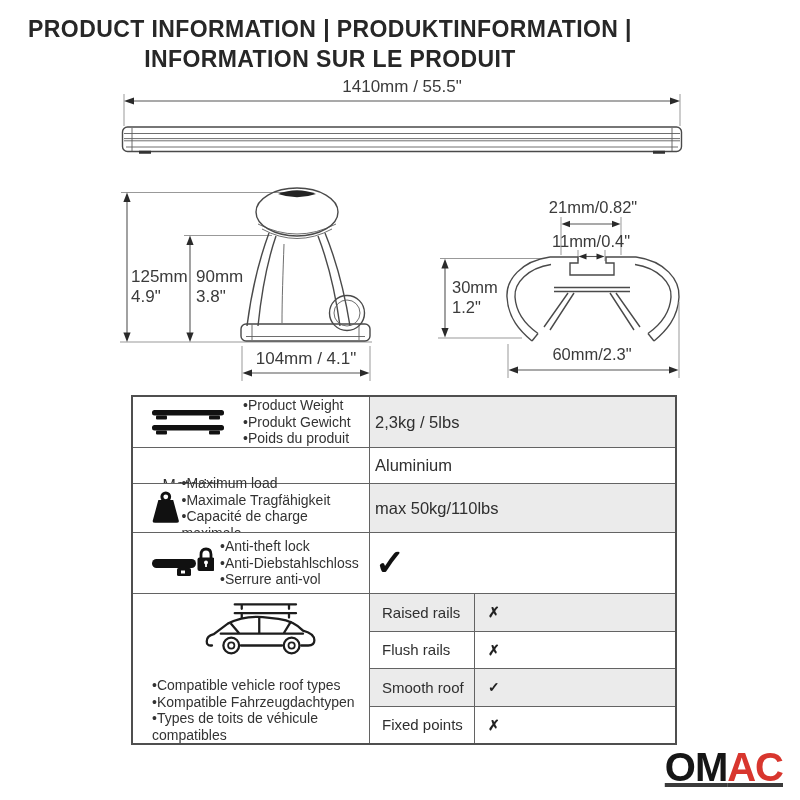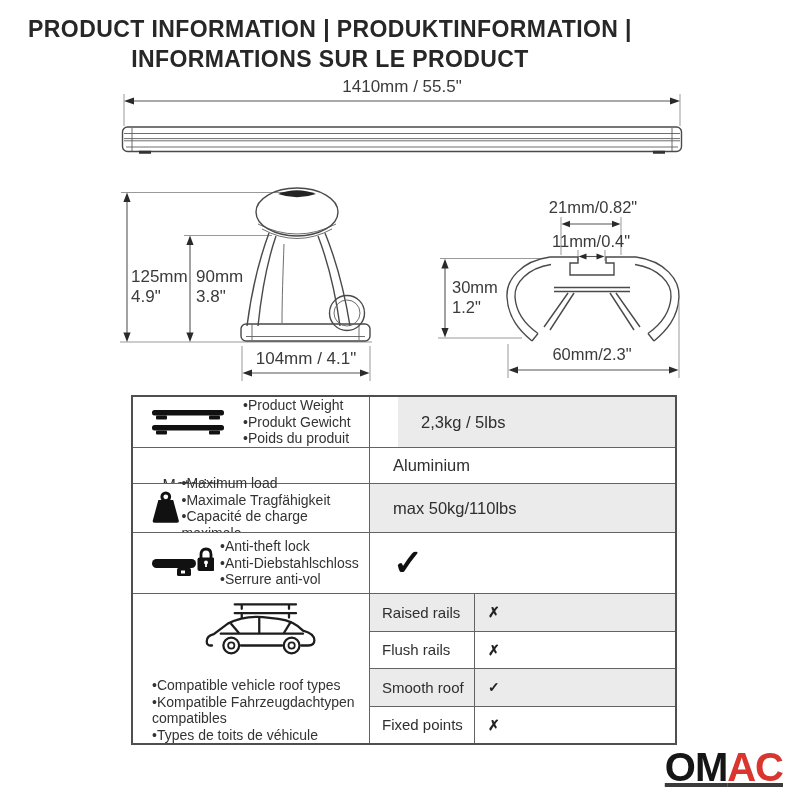--- a/index.html
+++ b/index.html
@@ -18,25 +18,25 @@
   .extline{stroke:#999;stroke-width:1;fill:none;}
   .ah{fill:#2a2a2a;stroke:none;}
   
   .spec-table{position:absolute;left:131px;top:395px;width:546px;height:350px;
               box-sizing:border-box;border:2px solid #4f4f4f;display:flex;flex-direction:column;
               background:#fff;}
   .trow{display:flex;box-sizing:border-box;border-top:1.5px solid #636363;}
   .trow:first-child{border-top:none;}
   .lcell{width:237px;box-sizing:border-box;border-right:1.5px solid #636363;
          display:flex;align-items:center;background:#fff;}
-  .vcell{flex:1;display:flex;align-items:center;padding-left:23px;font-size:16.5px;color:#2f2f2f;}
+  .vcell{flex:1;display:flex;align-items:center;padding-left:5px;font-size:16.5px;color:#2f2f2f;}
   .gray{background:#ebebeb;}
   .labels{font-size:14px;line-height:16.5px;color:#333;}
   .labels.big{font-size:16px;margin-top:41px;}
-  .r1{height:50px;gap:28px;} .r2{height:36px;} .r3{height:49px;} .r4{height:61px;} .r5{flex:1;}
+  .r1{height:50px;} .r2{height:36px;} .r3{height:49px;} .r4{height:61px;} .r5{flex:1;}
   .r5 .lcell{flex-direction:column;align-items:flex-start;justify-content:space-between;}
   .subtable{flex:1;display:flex;flex-direction:column;}
   .srow{flex:1;display:flex;box-sizing:border-box;border-top:1.5px solid #636363;}
   .srow:first-child{border-top:none;}
   .slabel{width:105px;box-sizing:border-box;border-right:1.5px solid #636363;
           display:flex;align-items:center;padding-left:12px;font-size:15px;color:#2f2f2f;}
   .sval{flex:1;display:flex;align-items:center;padding-left:13px;font-size:14px;
         font-weight:bold;color:#222;}
   .bigcheck{font-size:36px;font-weight:bold;color:#101010;line-height:1;}
   
@@ -44,21 +44,21 @@
         letter-spacing:-1px;line-height:36px;text-decoration:underline;}
   .logo .blk{color:#161616;} .logo .red{color:#d8362e;}
 </style>
 </head>
 <body>
 
 <div id="stage">
 
   <div class="title">
     <div>PRODUCT INFORMATION | PRODUKTINFORMATION |</div>
-    <div>INFORMATIONS SUR LE PRODUCT</div>
+    <div>INFORMATION SUR LE PRODUIT</div>
   </div>
 
   <svg class="diagram" viewBox="0 0 800 800">
 
     <g>
       <text x="402" y="92" text-anchor="middle">1410mm / 55.5"</text>
       <path class="extline" d="M124,94 V126 M680,94 V126"></path>
       <path class="dimline" d="M130,101 H674"></path>
       <polygon class="ah" points="124,101 134,97.4 134,104.6"></polygon>
       <polygon class="ah" points="680,101 670,97.4 670,104.6"></polygon>
@@ -219,22 +219,22 @@
             <path d="M32,27.5 L41,38 M100,25 L92,38 M64,20 V38 M20,38.5 H114"></path>
           </g>
           <circle cx="32" cy="52" r="9" fill="#fff" stroke="#1d1d1d" stroke-width="2.6"></circle>
           <circle cx="32" cy="52" r="3.6" fill="none" stroke="#1d1d1d" stroke-width="2"></circle>
           <circle cx="101" cy="52" r="9" fill="#fff" stroke="#1d1d1d" stroke-width="2.6"></circle>
           <circle cx="101" cy="52" r="3.6" fill="none" stroke="#1d1d1d" stroke-width="2"></circle>
         </svg>
         <div class="labels" style="margin-left:19px;margin-top:9px">
           <div>•Compatible vehicle roof types</div>
           <div>•Kompatible Fahrzeugdachtypen</div>
+          <div>•Types de toits de véhicule</div>
           <div>compatibles</div>
-          <div>•Types de toits de véhicule</div>
         </div>
       </div>
       <div class="subtable">
         <div class="srow">
           <div class="slabel gray">Raised rails</div>
           <div class="sval gray">✗</div>
         </div>
         <div class="srow">
           <div class="slabel">Flush rails</div>
           <div class="sval">✗</div>

